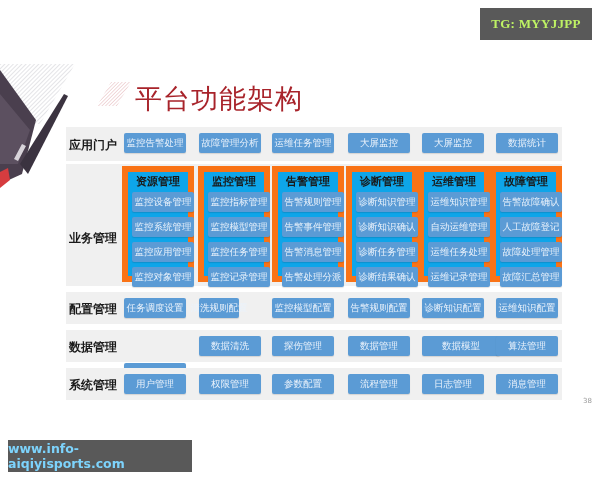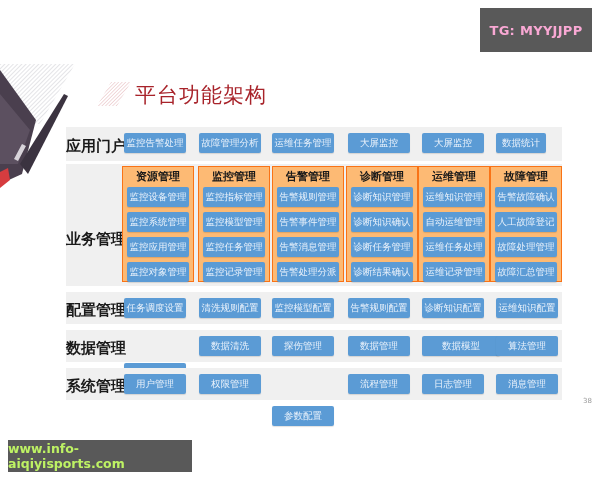--- a/index.html
+++ b/index.html
@@ -1,56 +1,56 @@
 <!DOCTYPE html>
 <html><head>
 <meta charset="utf-8">
 <style>
   * { box-sizing: border-box; margin: 0; padding: 0; }
   html, body { width: 600px; height: 480px; background: #ffffff; overflow: hidden; }
   body { position: relative; font-family: "DejaVu Sans", "Liberation Sans", sans-serif; }
 
   .tg-badge {
-    position: absolute; left: 480px; top: 8px; width: 112px; height: 44px;
-    background: #595959; color: #f9a8d4; font-size: 13px; font-weight: bold;
-    display: flex; align-items: center; justify-content: center; letter-spacing: 0.3px;
+    position: absolute; left: 480px; top: 8px; width: 112px; height: 32px;
+    background: #595959; color: #bef264; font-size: 13px; font-weight: bold;
+    display: flex; align-items: center; justify-content: center; letter-spacing: 0.3px; font-family: Liberation Serif, serif;
   }
   .url-badge {
     position: absolute; left: 8px; top: 440px; width: 184px; height: 32px;
-    background: #595959; color: #bef264; font-size: 12.5px; font-weight: bold;
+    background: #595959; color: #7dd3fc; font-size: 12.5px; font-weight: bold;
     display: flex; align-items: center; justify-content: center;
   }
 
   .deco {
     position: absolute; left: 0; top: 64px; width: 80px; height: 130px;
   }
 
   .title-stripe {
     position: absolute; left: 97px; top: 82px; width: 34px; height: 24px;
   }
   .page-title {
-    position: absolute; left: 135px; top: 81px; font-size: 21px; color: #a8232a;
+    position: absolute; left: 135px; top: 81px; font-size: 27px; color: #a8232a;
     letter-spacing: 1px; font-family: "DejaVu Sans", sans-serif;
   }
 
   .row {
     position: absolute; left: 66px; width: 496px; background: #f0f0f0;
   }
   .row-label {
-    position: absolute; left: 0; width: 54px; font-size: 15px; font-weight: bold;
+    position: absolute; left: 0; width: 54px; font-size: 12px; font-weight: bold;
     color: #1a1a1a; text-align: center; white-space: nowrap;
   }
   .btn {
     position: absolute; height: 20px; background: #5b9bd5; color: #eaf2fb;
     font-size: 9.5px; display: flex; align-items: center; justify-content: center;
     border-radius: 2px; box-shadow: 0 1px 1px rgba(0,0,0,0.12); white-space: nowrap;
   }
   .group {
-    position: absolute; top: 2px; width: 72px; height: 116px; background: #fdba74;
-    border: 1px solid #f97316;
+    position: absolute; top: 2px; width: 72px; height: 116px; background: #0ea5e9;
+    border: 6px solid #f97316;
   }
   .group-title {
     position: absolute; top: 2px; left: 0; width: 100%; text-align: center;
     font-size: 11px; font-weight: bold; color: #1a1a1a;
   }
   .group .btn { left: 4px; width: 62px; }
   .page-num {
     position: absolute; left: 583px; top: 397px; font-size: 7px; color: #999999;
   }
 </style>
@@ -81,21 +81,21 @@
 </svg>
 <div class="page-title">平台功能架构</div>
 
 <div class="row" style="top:127px;height:34px;">
   <div class="row-label" style="top:10px;">应用门户</div>
   <div class="btn" style="left:58px;top:6px;width:62px;">监控告警处理</div>
   <div class="btn" style="left:133px;top:6px;width:62px;">故障管理分析</div>
   <div class="btn" style="left:206px;top:6px;width:62px;">运维任务管理</div>
   <div class="btn" style="left:282px;top:6px;width:62px;">大屏监控</div>
   <div class="btn" style="left:356px;top:6px;width:62px;">大屏监控</div>
-  <div class="btn" style="left:430px;top:6px;width:50px;">数据统计</div>
+  <div class="btn" style="left:430px;top:6px;width:62px;">数据统计</div>
 </div>
 
 <div class="row" style="top:164px;height:122px;">
   <div class="row-label" style="top:66px;">业务管理</div>
 
   <div class="group" style="left:56px;">
     <div class="group-title">资源管理</div>
     <div class="btn" style="top:20px;">监控设备管理</div>
     <div class="btn" style="top:45px;">监控系统管理</div>
     <div class="btn" style="top:70px;">监控应用管理</div>
@@ -139,42 +139,42 @@
     <div class="btn" style="top:20px;">告警故障确认</div>
     <div class="btn" style="top:45px;">人工故障登记</div>
     <div class="btn" style="top:70px;">故障处理管理</div>
     <div class="btn" style="top:95px;">故障汇总管理</div>
   </div>
 </div>
 
 <div class="row" style="top:292px;height:32px;">
   <div class="row-label" style="top:9px;">配置管理</div>
   <div class="btn" style="left:58px;top:6px;width:62px;">任务调度设置</div>
-  <div class="btn" style="left:133px;top:6px;width:62px;">清洗规则配置</div>
+  <div class="btn" style="left:133px;top:6px;width:40px;">清洗规则配置</div>
   <div class="btn" style="left:206px;top:6px;width:62px;">监控模型配置</div>
   <div class="btn" style="left:282px;top:6px;width:62px;">告警规则配置</div>
   <div class="btn" style="left:356px;top:6px;width:62px;">诊断知识配置</div>
   <div class="btn" style="left:430px;top:6px;width:62px;">运维知识配置</div>
 </div>
 
 <div class="row" style="top:330px;height:32px;">
   <div class="row-label" style="top:9px;">数据管理</div>
   <div class="btn" style="left:58px;top:6px;width:62px;margin-top:27px;">指标采集</div>
   <div class="btn" style="left:133px;top:6px;width:62px;">数据清洗</div>
   <div class="btn" style="left:206px;top:6px;width:62px;">探伤管理</div>
   <div class="btn" style="left:282px;top:6px;width:62px;">数据管理</div>
   <div class="btn" style="left:356px;top:6px;width:78px;">数据模型</div>
   <div class="btn" style="left:430px;top:6px;width:62px;">算法管理</div>
 </div>
 
 <div class="row" style="top:368px;height:32px;">
   <div class="row-label" style="top:9px;">系统管理</div>
   <div class="btn" style="left:58px;top:6px;width:62px;">用户管理</div>
   <div class="btn" style="left:133px;top:6px;width:62px;">权限管理</div>
-  <div class="btn" style="left:206px;top:6px;width:62px;margin-top:32px;">参数配置</div>
+  <div class="btn" style="left:206px;top:6px;width:62px;">参数配置</div>
   <div class="btn" style="left:282px;top:6px;width:62px;">流程管理</div>
   <div class="btn" style="left:356px;top:6px;width:62px;">日志管理</div>
   <div class="btn" style="left:430px;top:6px;width:62px;">消息管理</div>
 </div>
 
 <div class="page-num">38</div>
 
 <div class="tg-badge">TG: MYYJJPP</div>
 <div class="url-badge">www.info-aiqiyisports.com</div>
 

